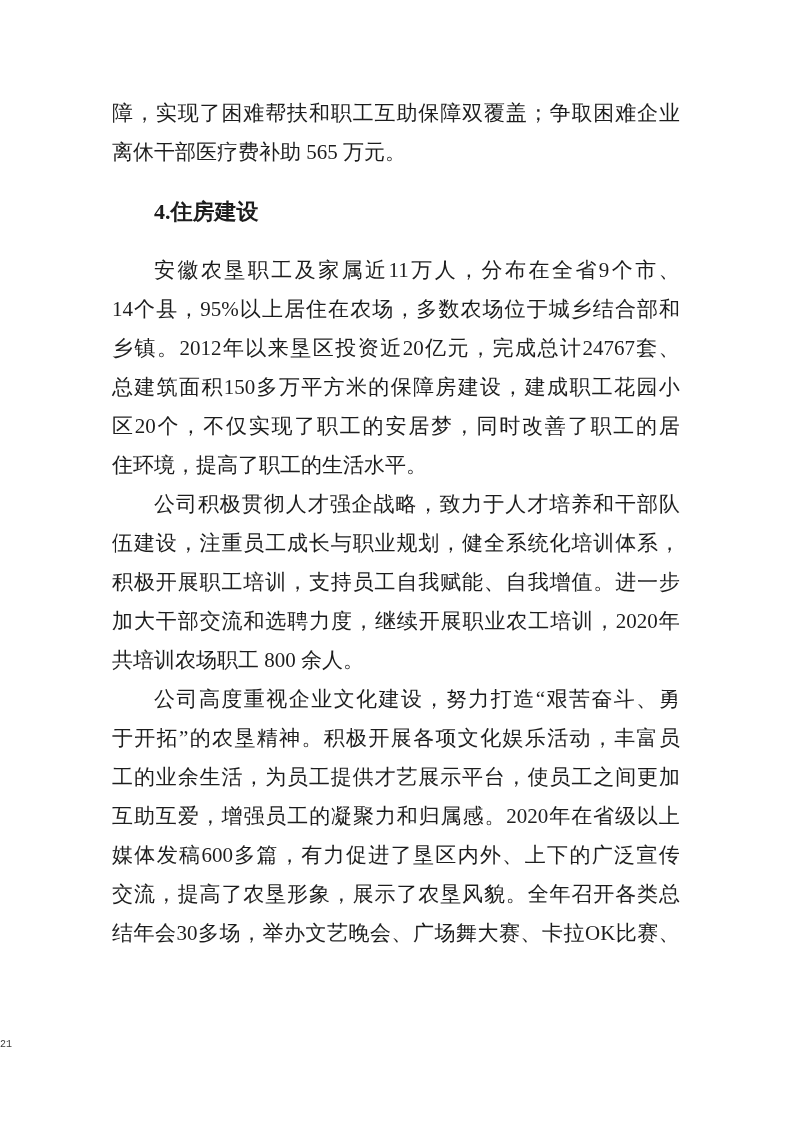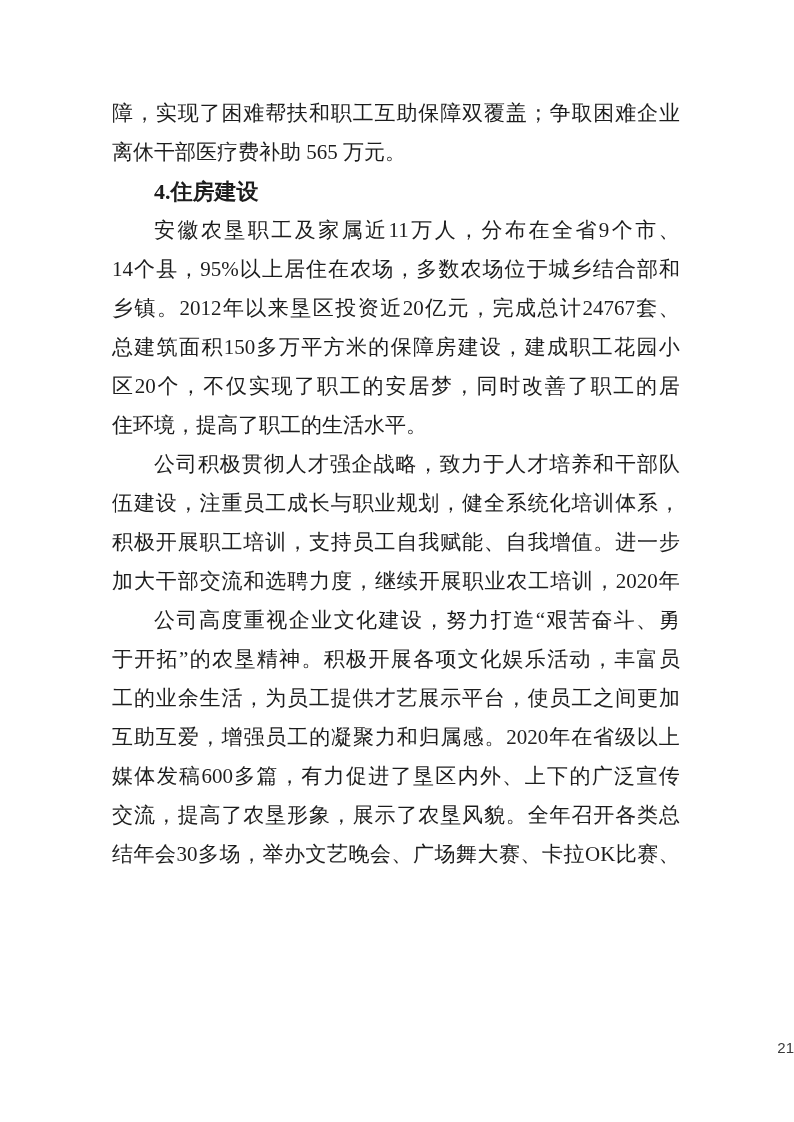--- a/index.html
+++ b/index.html
@@ -18,21 +18,21 @@
   .content {
     position: absolute;
     left: 112px;
     top: 94px;
     width: 568px;
     color: #1d1d1d;
     font-size: 21px;
     line-height: 39px;
   }
   .block { margin: 0; }
-  .block.heading { margin: 0 0; }
+  .block.heading { margin: 20px 0; }
   .block.heading .line {
     font-weight: bold;
     font-size: 22px;
   }
   .line {
     box-sizing: border-box;
     height: 39px;
     line-height: 39px;
     white-space: nowrap;
     width: 568px;
@@ -42,24 +42,24 @@
     display: flex;
     justify-content: space-between;
     align-items: baseline;
   }
   .line.just span { display: inline-block; }
   .page-number {
     position: absolute;
     left: 0;
     right: 0;
     top: 1039px;
-    text-align: right;
-    font-size: 15px;
+    text-align: left;
+    font-size: 10px;
     color: #3a3a3a;
-    font-family: Liberation Sans, sans-serif;
+    font-family: Liberation Mono, monospace;
   }
 </style>
 </head>
 <body>
 
 <div class="page">
   <div class="content">
       <div class="block paragraph">
         <div class="line just">
           <span>障</span>
@@ -331,20 +331,21 @@
           <span>职</span>
           <span>业</span>
           <span>农</span>
           <span>工</span>
           <span>培</span>
           <span>训</span>
           <span>，</span>
           <span>2020</span>
           <span>年</span>
         </div>
+        <div class="line">共培训农场职工 800 余人。</div>
       </div>
       <div class="block paragraph">
         <div class="line just indent">
           <span>公</span>
           <span>司</span>
           <span>高</span>
           <span>度</span>
           <span>重</span>
           <span>视</span>
           <span>企</span>

